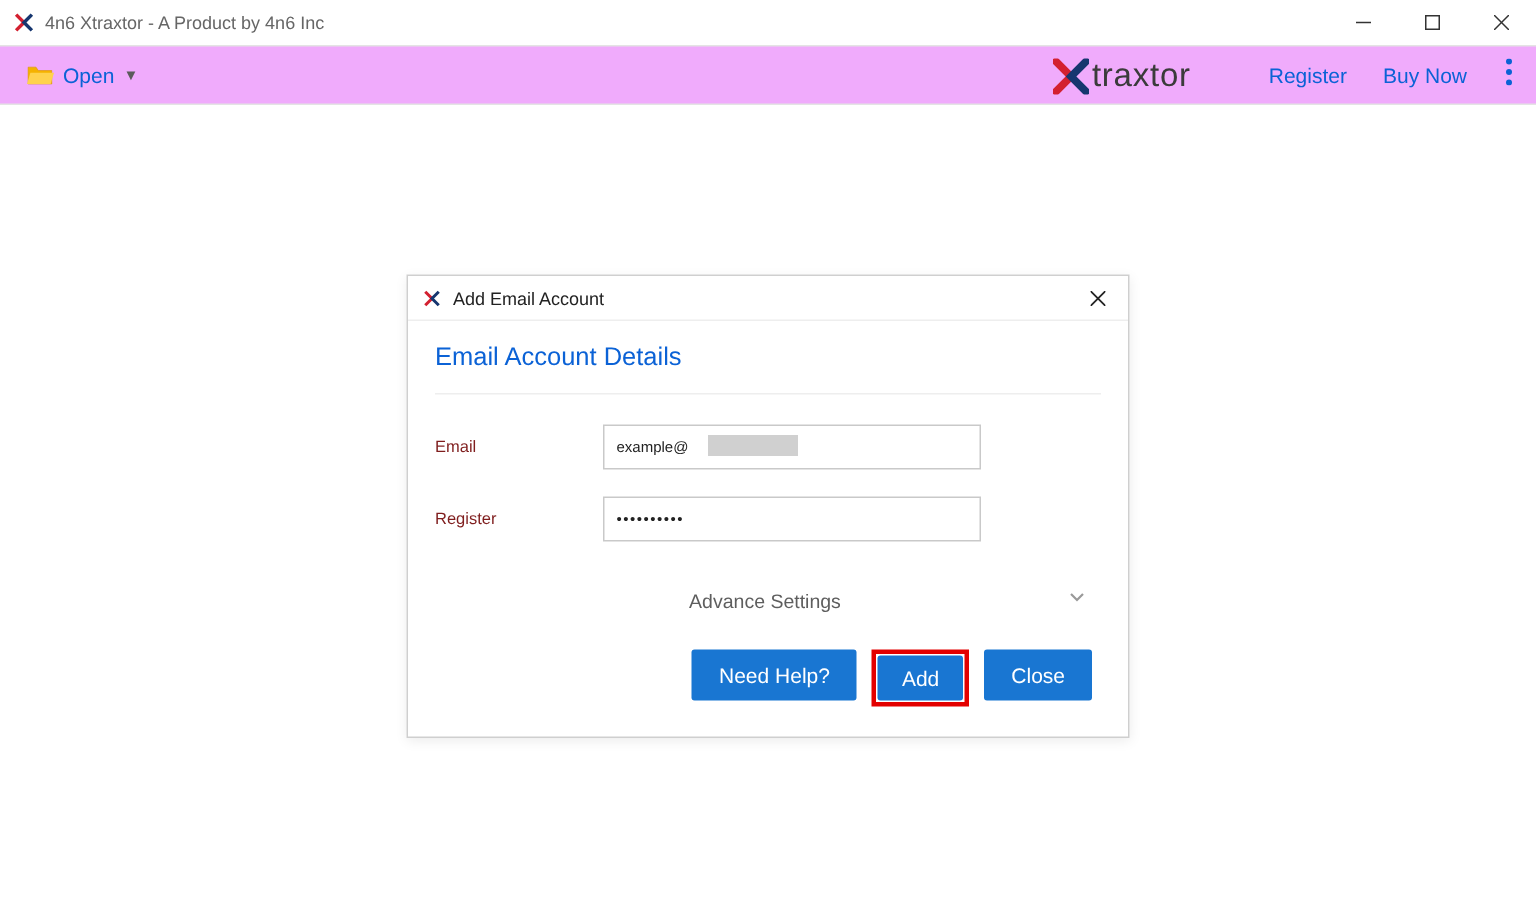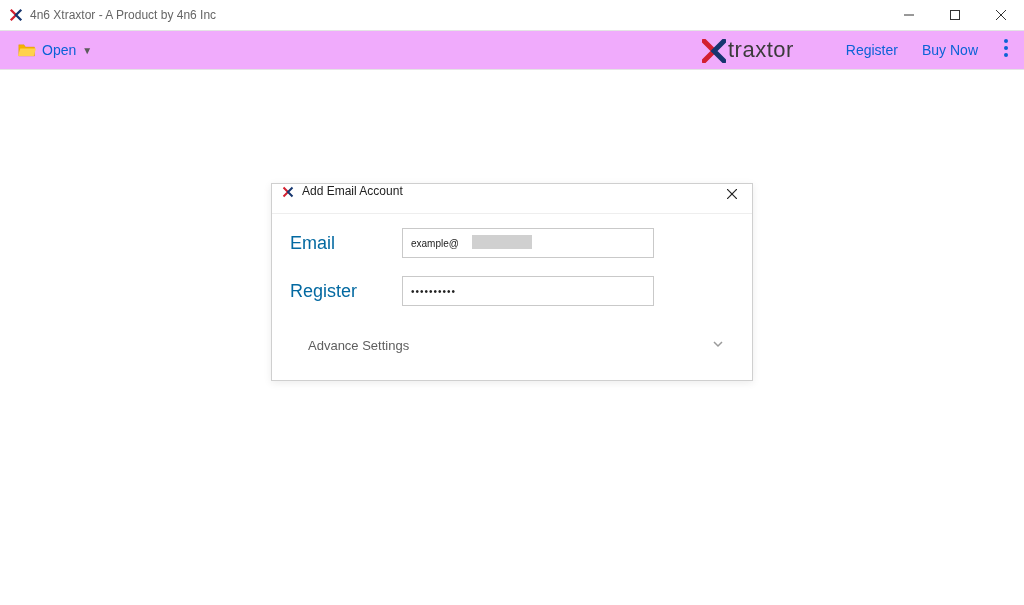--- a/index.html
+++ b/index.html
@@ -20,31 +20,31 @@
     .open-btn .caret { font-size: 10px; color: #5b5b5b; }
     .toolbar-spacer { flex: 1; }
     .brand { display:flex; align-items:flex-end; margin-right: 28px; }
     .brand .logo { width: 24px; height: 24px; margin-right: 2px; }
     .brand .brand-text { color: #3b3b3b; font-size: 22px; font-weight: 400; letter-spacing: .5px; }
     .tb-link { color: #0b62d6; font-size: 14px; margin-left: 24px; cursor: pointer; }
     .kebab { color: #0b62d6; margin-left: 22px; padding: 4px; cursor: pointer; }
 
     
     .dialog { position: absolute; left: 271px; top: 183px; width: 482px; background: #fff; border: 1px solid #cfcfcf; box-shadow: 0 2px 8px rgba(0,0,0,.08); }
-    .dlg-title { height: 30px; display: flex; align-items:flex-start; padding: 0 10px; border-bottom: 1px solid #eee; }
+    .dlg-title { height: 30px; display: flex; align-items:center; padding: 0 10px; border-bottom: 1px solid #eee; }
     .dlg-title .icon { width:14px; height:14px; margin-right:6px; }
     .dlg-title .txt { font-size: 12px; color: #222; flex:1; }
     .dlg-title .close { width: 20px; height: 20px; display:flex; align-items:center; justify-content:center; cursor:pointer; color:#222; }
     .dlg-body { padding: 14px 18px 18px 18px; }
     .dlg-heading { color: #0b62d6; font-size: 17px; font-weight: 400; padding-bottom: 14px; border-bottom: 1px solid #eee; margin-bottom: 20px; }
     .field { display: flex; align-items: center; margin-bottom: 18px; }
-    .field label { width: 112px; font-size: 18px; color: #0369a1; }
+    .field label { width: 112px; font-size: 11px; color: #7f1d1d; }
     .field input { width: 252px; height: 30px; border: 1px solid #c9c9c9; padding: 0 8px; font-size: 10px; color: #222; outline:none; }
     .redact-box { position:absolute; background:#d0d0d0; }
-    .adv { display:flex; align-items:center; padding: 12px 10px 8px 18px; margin-top: 6px; }
+    .adv { display:flex; align-items:center; padding: 12px 10px 8px 18px; margin-top: 6px; text-align: center; }
     .adv .lbl { font-size: 13px; color: #5e5e5e; flex:1; }
     .adv .chev { color:#9a9a9a; }
     .dlg-buttons { display:flex; justify-content:flex-end; gap: 10px; padding: 16px 6px 2px 0; }
     .btn { background:#1976d2; color:#fff; border:none; height:34px; padding: 0 18px; font-size:14px; border-radius:2px; cursor:pointer; }
     .highlight-add { border: 3px solid #e30000; padding:1px; display:inline-block; }
     .highlight-add .btn { height:30px; padding: 0 16px; }
 
   </style>
 </head>
 <body>
@@ -119,20 +119,21 @@
     </span>
     <span class="txt">Add Email Account</span>
     <span class="close">
       <svg viewBox="0 0 10 10" width="10" height="10">
           <line x1="0" y1="0" x2="10" y2="10" stroke="#222" stroke-width="1.2"></line>
           <line x1="10" y1="0" x2="0" y2="10" stroke="#222" stroke-width="1.2"></line>
         </svg>
     </span>
   </div>
   <div class="dlg-body">
+    <div class="dlg-heading">Email Account Details</div>
 
     <div class="field">
       <label>Email</label>
       <div style="position:relative;">
         <input type="text" value="example@" style="">
         <div class="redact-box" style="left:70px; top:7px; width:60px; height:14px;"></div>
       </div>
     </div>
 
     <div class="field">
@@ -142,14 +143,21 @@
 
     <div class="adv">
       <span class="lbl">Advance Settings</span>
       <span class="chev">
         <svg width="12" height="12" viewBox="0 0 12 12">
             <path d="M2 4 L6 8 L10 4" fill="none" stroke="#9a9a9a" stroke-width="1.5"></path>
           </svg>
       </span>
     </div>
 
+    <div class="dlg-buttons">
+      <button class="btn">Need Help?</button>
+      <span class="highlight-add">
+        <button class="btn">Add</button>
+      </span>
+      <button class="btn">Close</button>
+    </div>
   </div>
 </div>
 
 </body></html>

